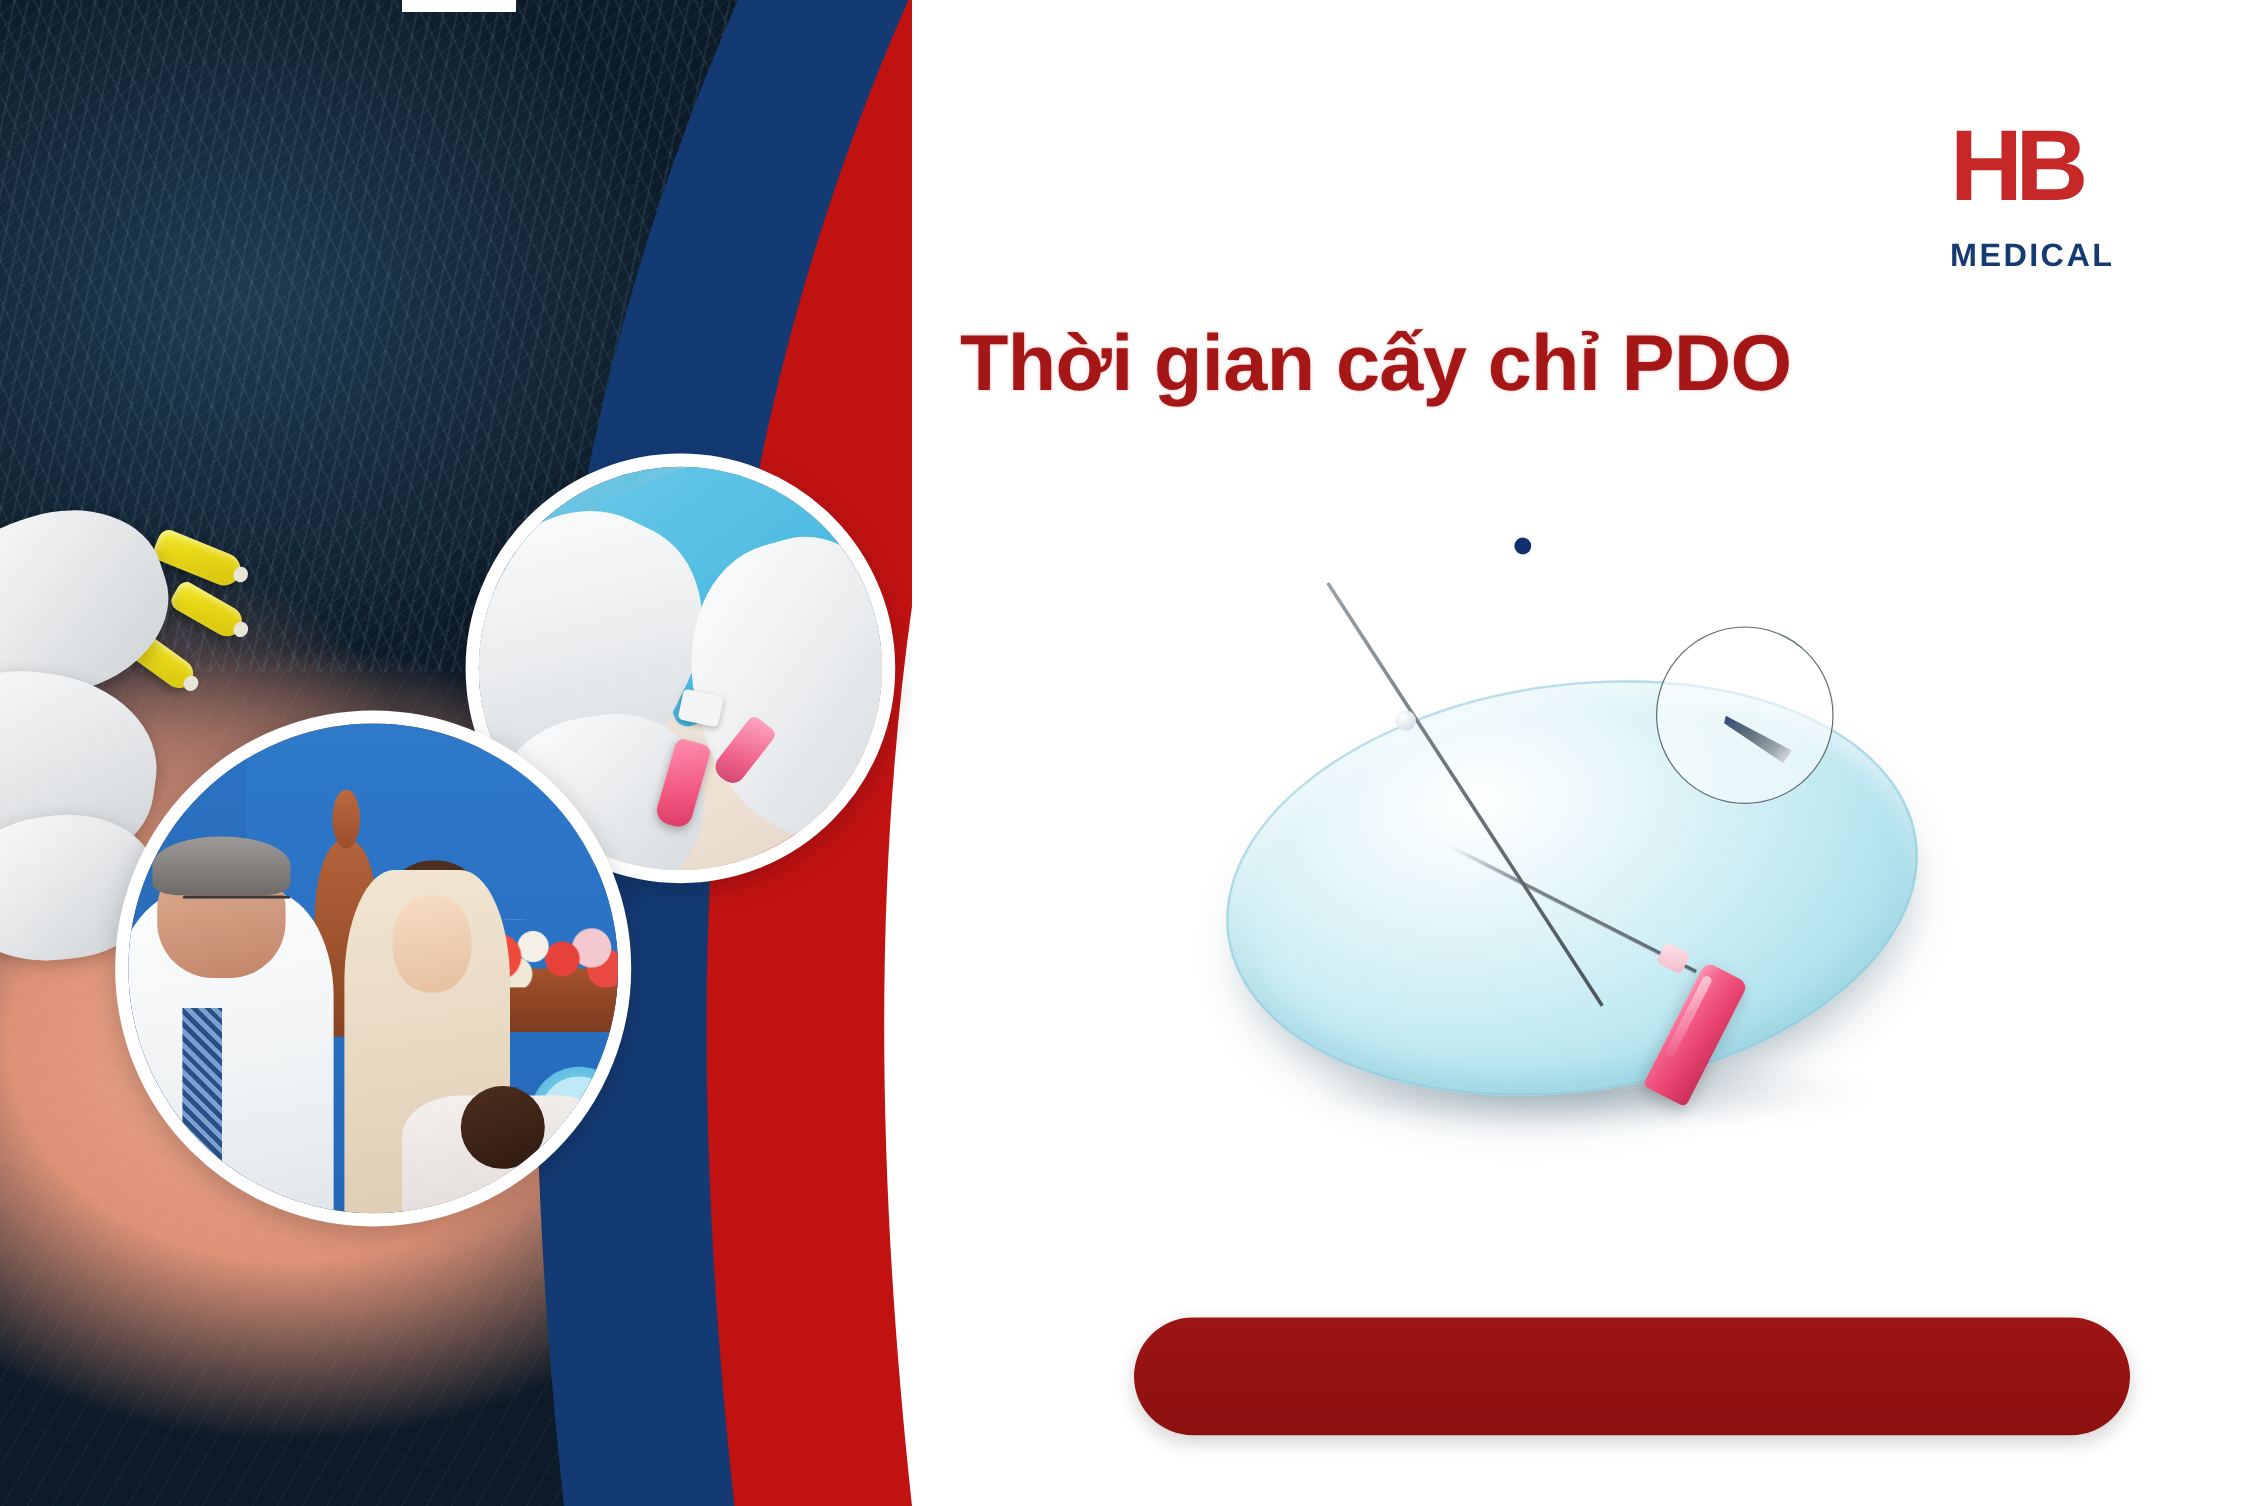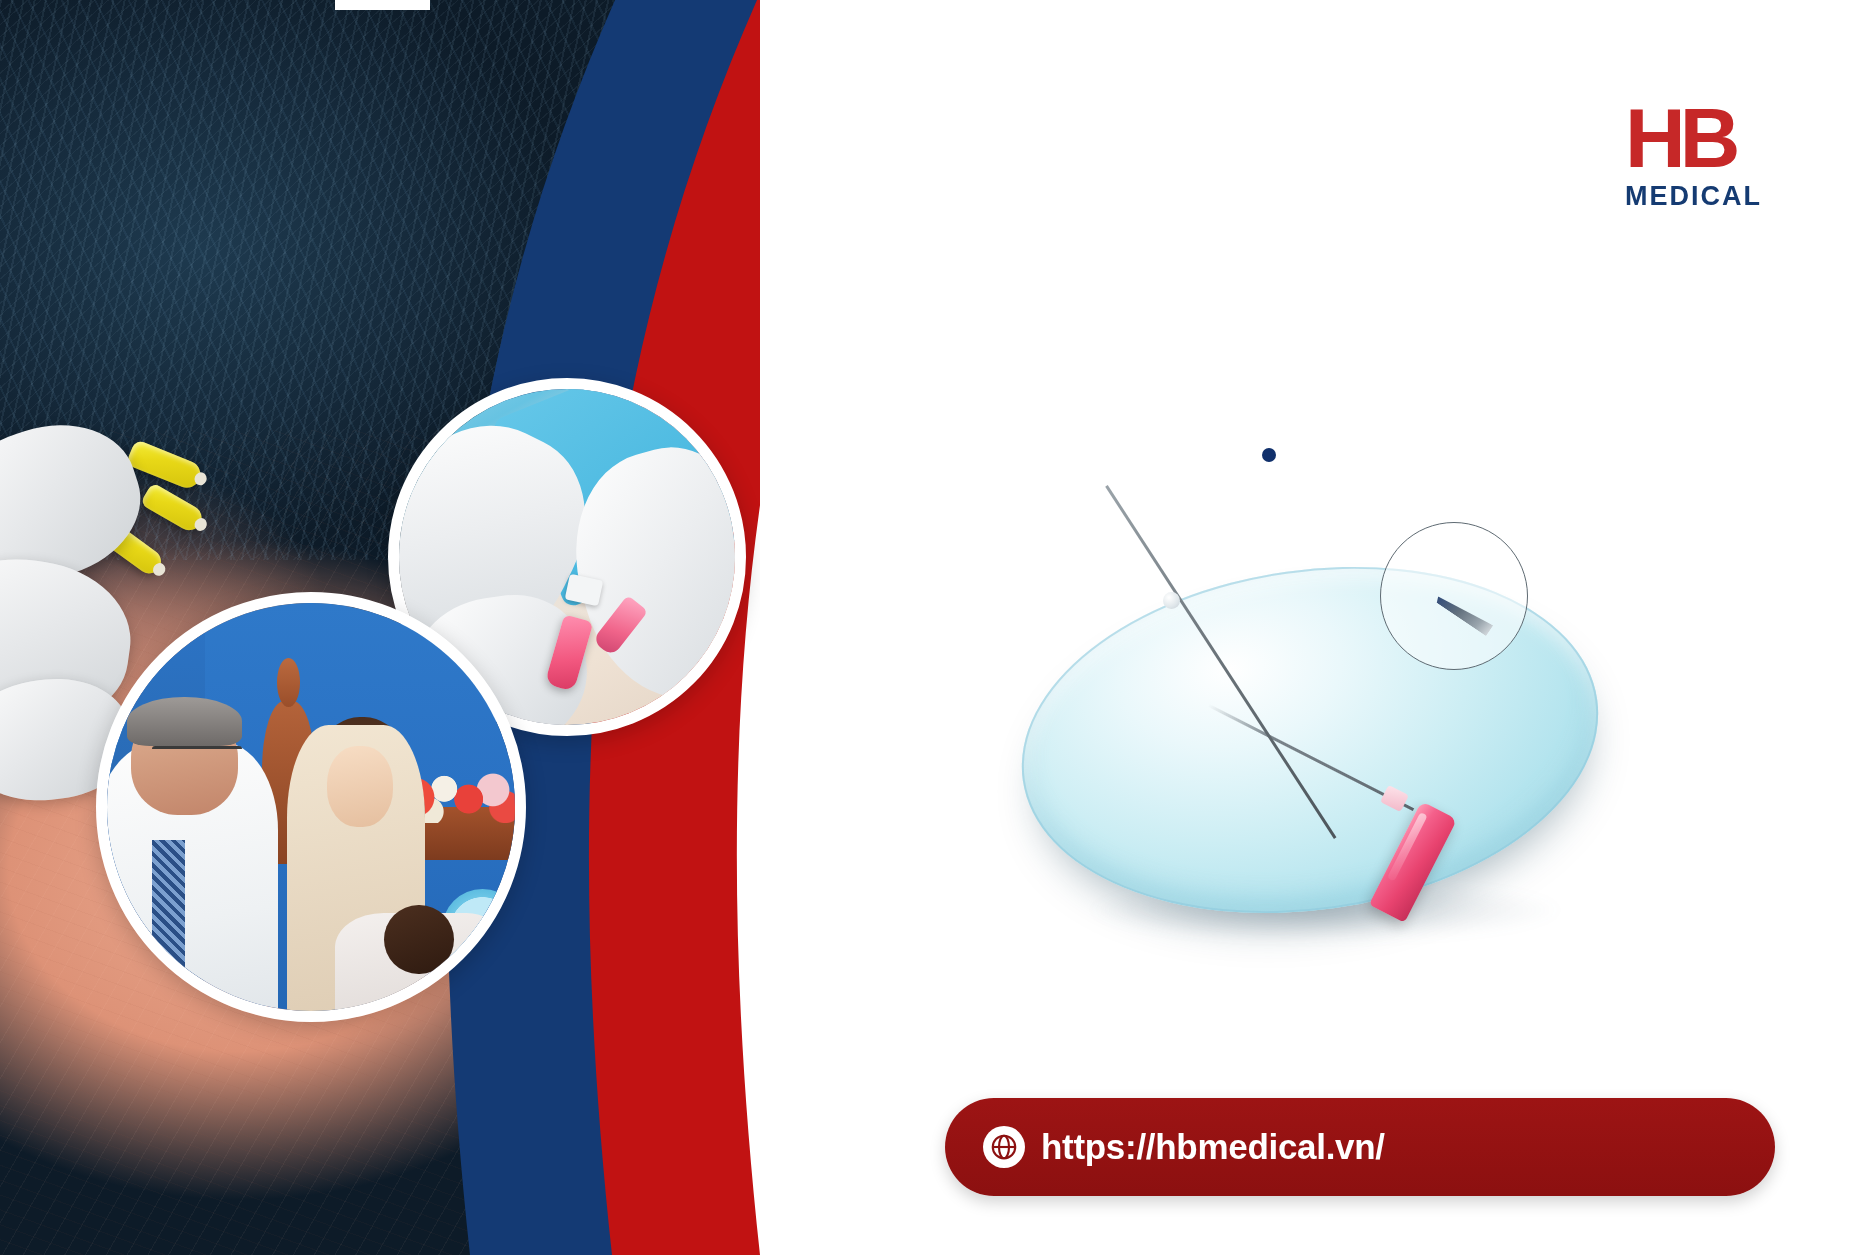--- a/index.html
+++ b/index.html
@@ -231,21 +231,21 @@
   }
   .logo-mark {
     font-size: 84px;
     line-height: 80px;
     font-weight: bold;
     color: #c62828;
     letter-spacing: -6px;
     font-family: "Liberation Sans", sans-serif;
   }
   .logo-sub {
-    margin-top: 3px;
+    margin-top: 20px;
     font-size: 27px;
     font-weight: bold;
     letter-spacing: 2px;
     color: #153b72;
   }
 
   .headline { position: absolute; left: 800px; top: 268px; width: 1010px; }
   .head-l1 {
     font-size: 66px;
     font-weight: bold;
@@ -447,47 +447,38 @@
       <div class="cl-patient-bun"></div>
     </div>
   </div>
 
   <div class="logo">
     <div class="logo-mark">HB</div>
     <div class="logo-sub">MEDICAL</div>
   </div>
 
   <div class="headline">
+    <div class="head-l1">Thời gian cấy chỉ PDO</div>
   </div>
 
   <div class="product">
     <div class="disc-shadow"></div>
     <div class="disc"></div>
     <div class="disc-rim"></div>
     <div class="thread-line"></div>
     <div class="needle-shaft"></div>
     <div class="needle-bead"></div>
     <div class="needle-pink-collar"></div>
     <div class="needle-pink"></div>
     <div class="magnifier">
       <div class="mag-tip"></div>
     </div>
   </div>
 
   <div class="dot-accent" style="left:1262px;top:448px;width:14px;height:14px;"></div>
 
   <div class="contact-bar">
 
-    <div class="contact-item website">
-      <span class="c-icon">
-        <svg width="30" height="30" viewBox="0 0 24 24" fill="none" stroke="#8c1010" stroke-width="1.7">
-          <circle cx="12" cy="12" r="9"></circle>
-          <ellipse cx="12" cy="12" rx="4" ry="9"></ellipse>
-          <line x1="3" y1="12" x2="21" y2="12"></line>
-        </svg>
-      </span>
-      <span class="c-text">https://hbmedical.vn/</span>
-    </div>
 
 
   </div>
 
 </div>
 
 </body></html>

